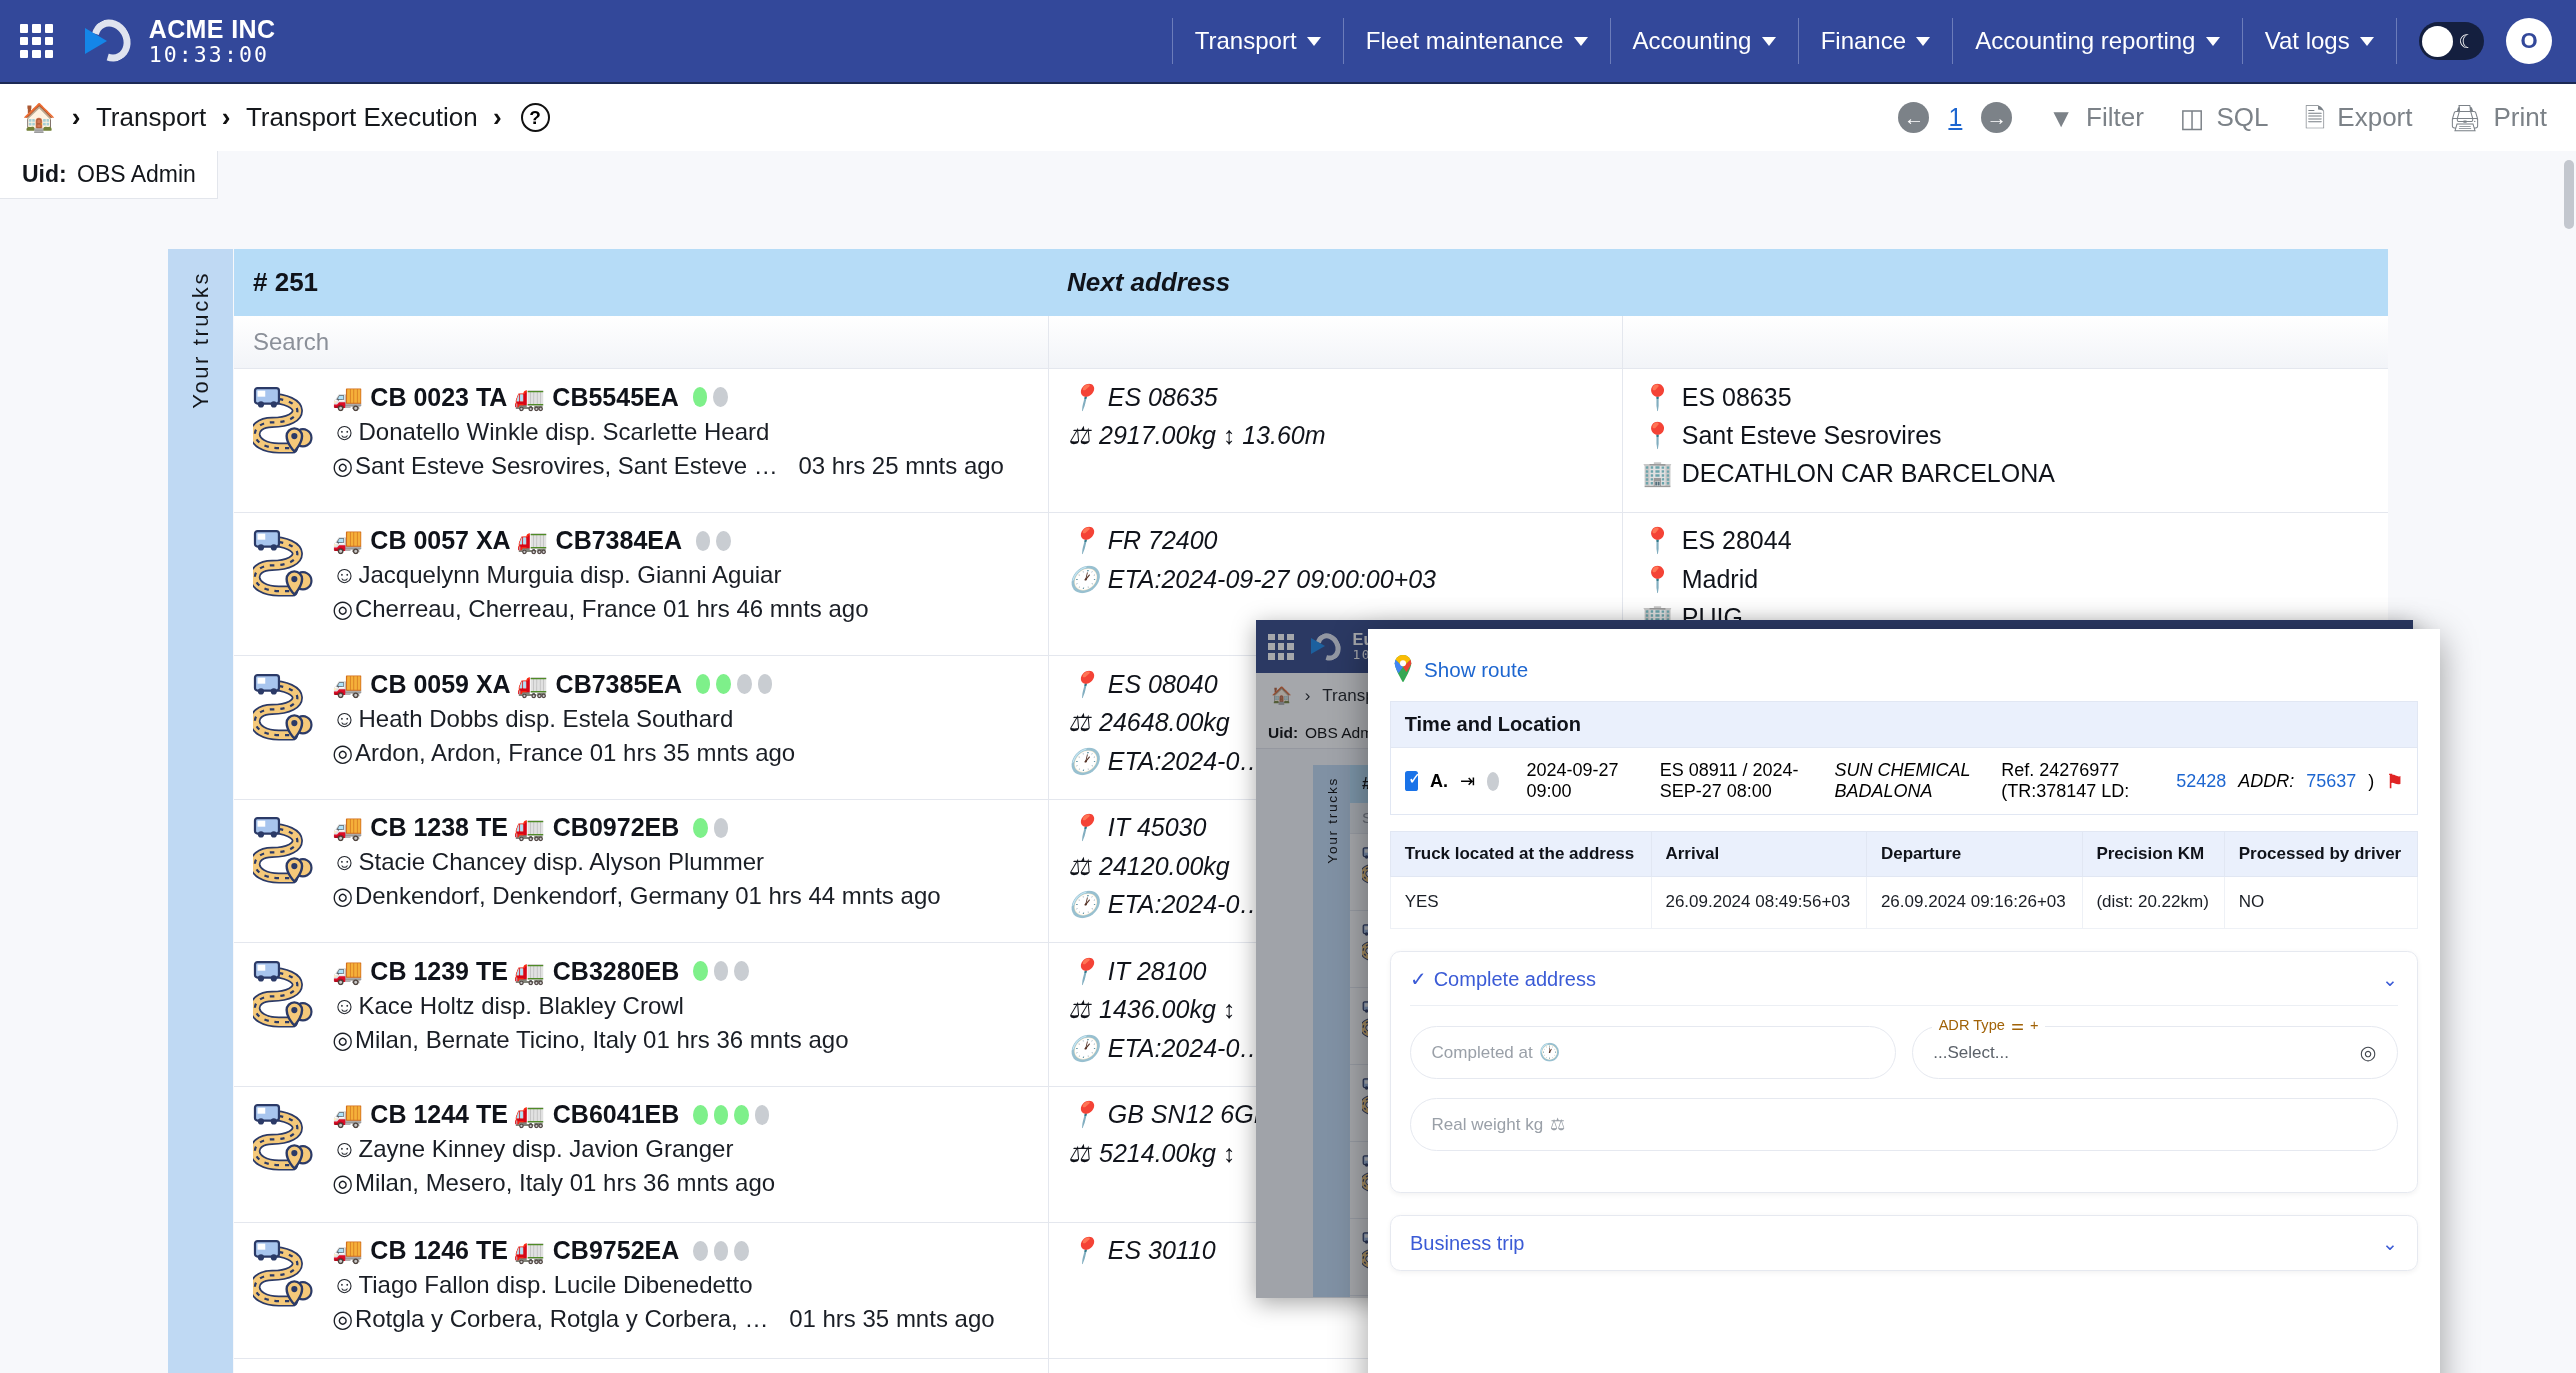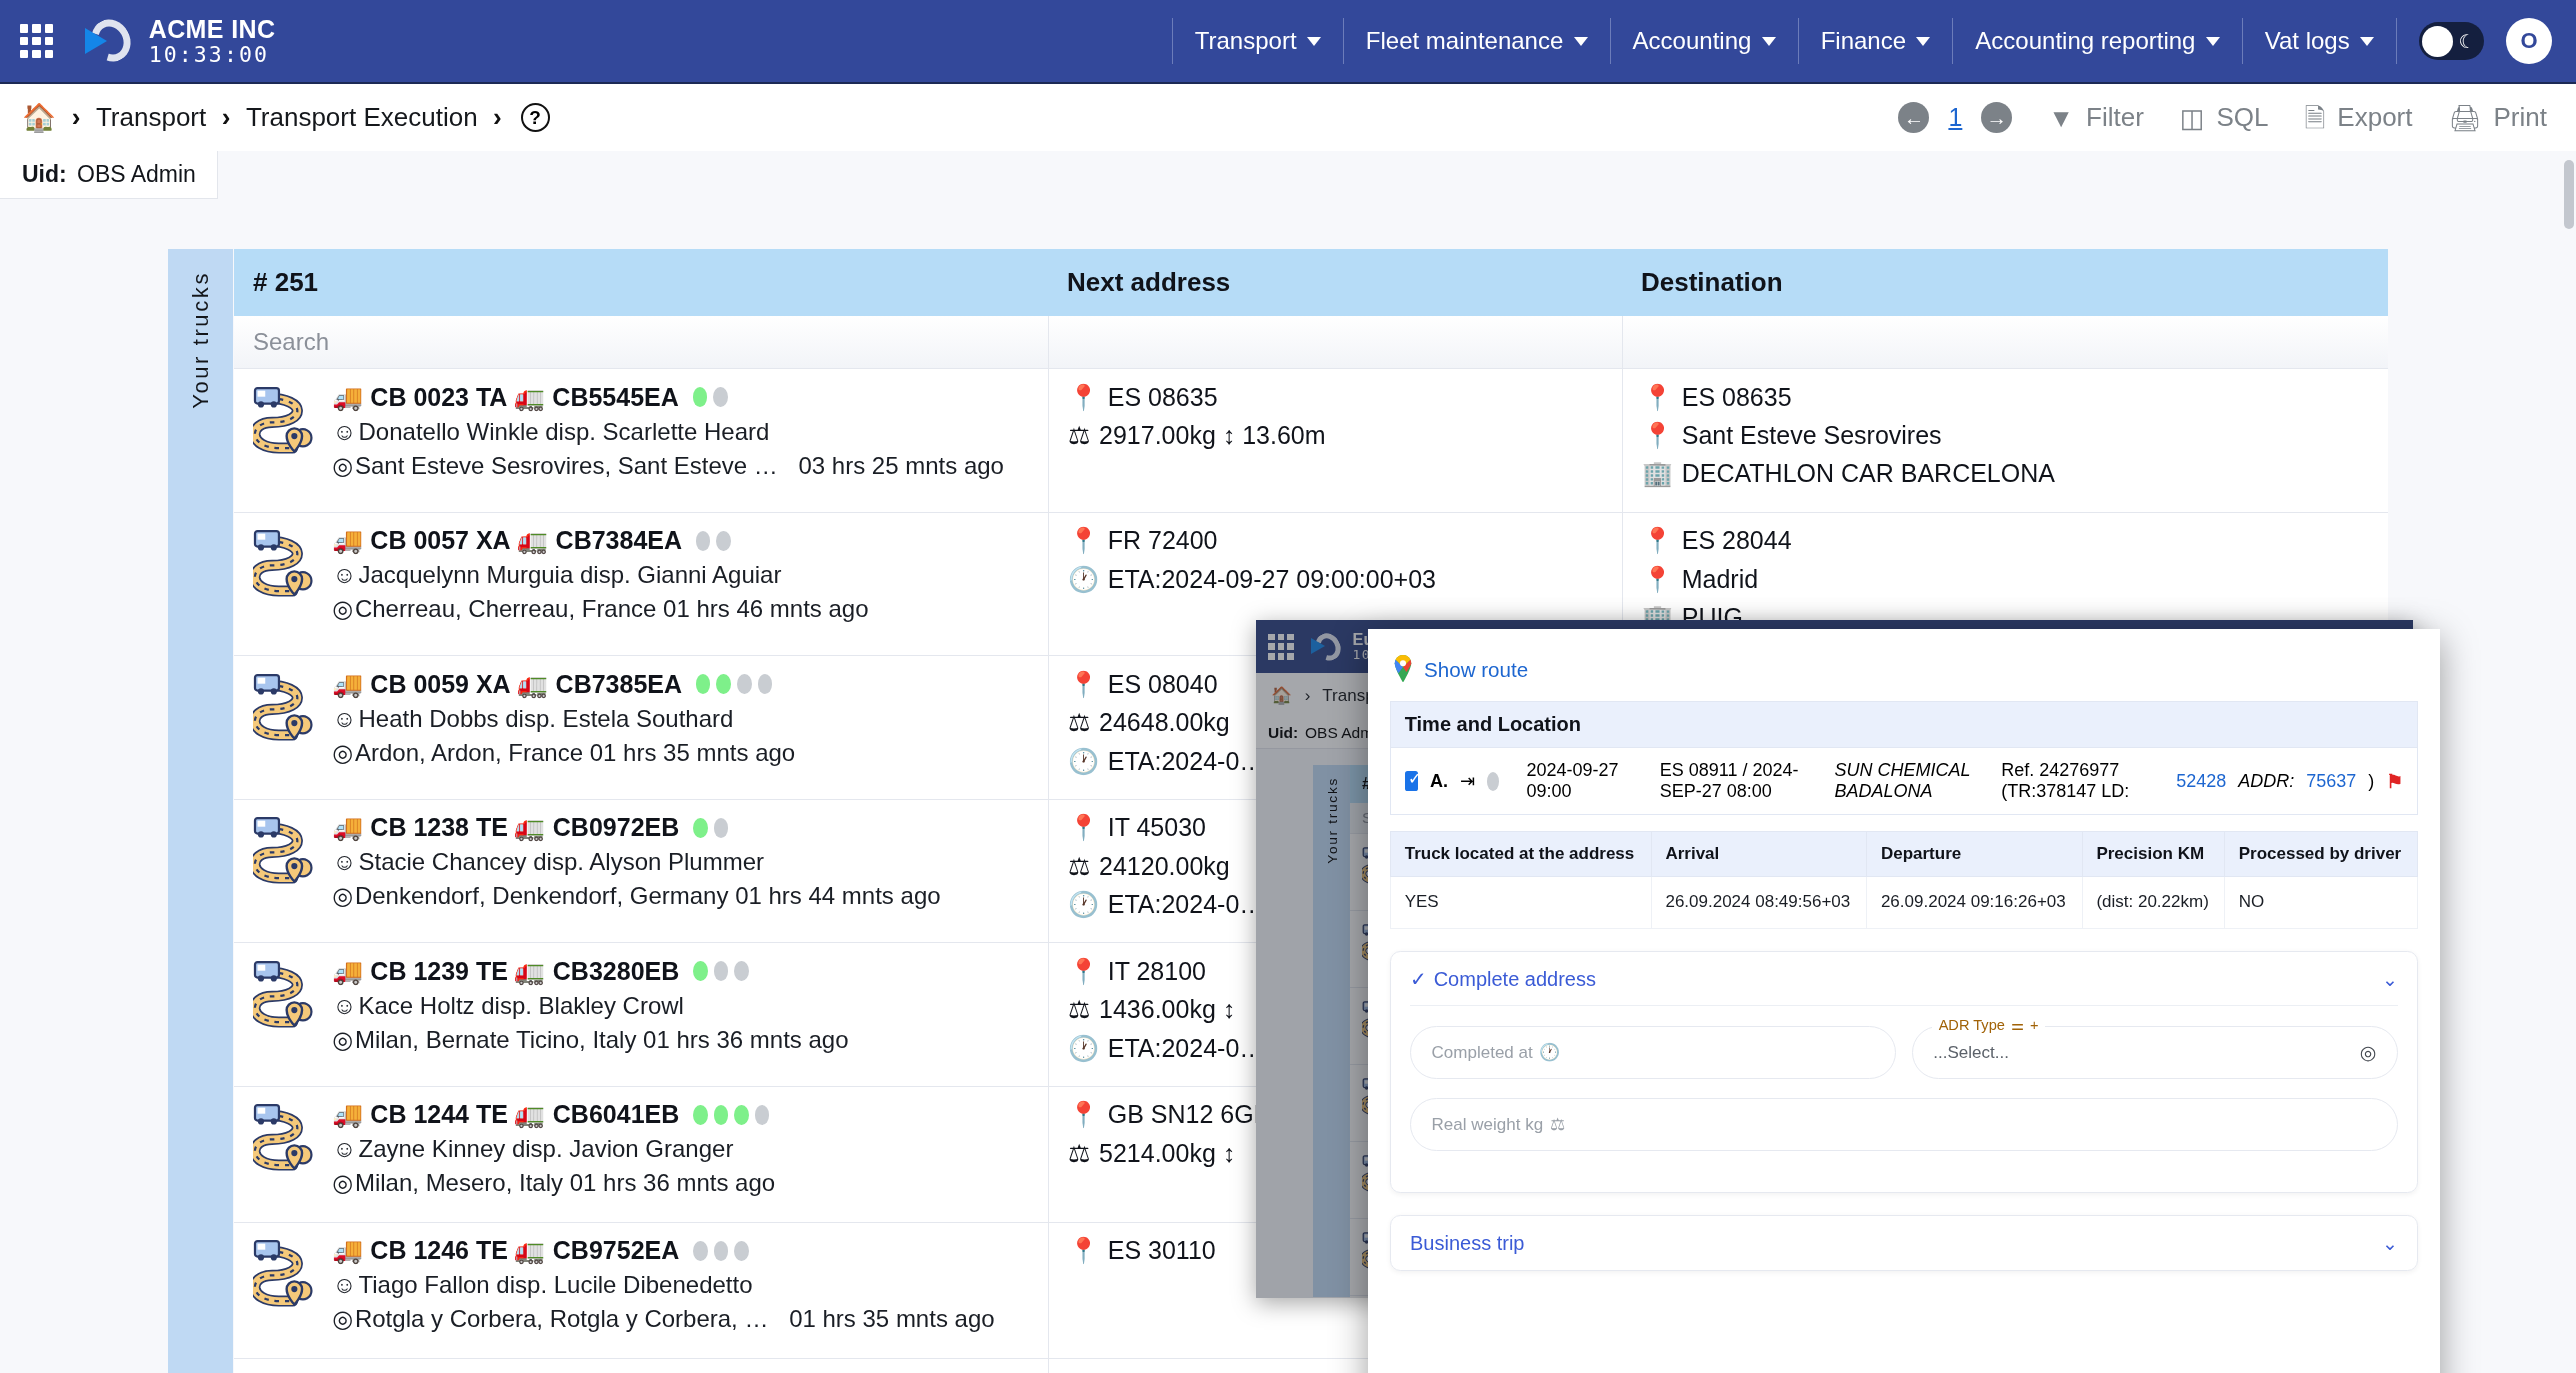--- a/index.html
+++ b/index.html
@@ -96,21 +96,21 @@
   }
   .rail span {
     writing-mode: vertical-rl; transform: rotate(180deg); margin-top: 22px;
     font-size: 22px; letter-spacing: 2.6px; color: #13161a;
   }
 
   
   .table { position: absolute; left: 234px; top: 249px; width: 2154px; }
   .thead { display: flex; background: #b6dcf7; height: 67px; }
   .th { font-size: 26px; font-weight: 700; color: #10131a; display:flex; align-items:center; padding-left: 19px; }
-  .c1 { width: 814px; } .c2 { width: 574px; } .c3 { width: 766px; }
+  .c1 { width: 814px; } .c2 { width: 574px; font-style: italic; } .c3 { width: 766px; }
   .searchrow { display:flex; height: 53px; background: linear-gradient(#ffffff,#f2f4f8); border-bottom: 0.9px solid #e4e7ee; }
   .searchrow .cell { padding-left: 19px; display: flex; align-items: center; }
   .searchrow .cell + .cell { border-left: 0.9px solid #e4e7ee; }
   .search-inp { font-size: 24px; color: #8b9099; }
   .trow { display: flex; border-bottom: 0.9px solid #e4e7ee; background: #fff; min-height: 136px; }
   .trow .cell { padding: 13.7px 19px; }
   .trow .cell + .cell { border-left: 0.9px solid #e4e7ee; }
   .truckicon { width: 69px; min-width: 69px; height: 89px; margin-right: 10.3px; position: relative; }
   .truckicon svg { width: 69px; height: 89px; display:block; }
   .c1 .inner { display: flex; align-items: flex-start; }
@@ -318,21 +318,20 @@
   </div>
 
   <div class="rail">
     <span>Your trucks</span>
   </div>
 
   <div class="table">
     <div class="thead">
       <div class="th c1"># 251</div>
       <div class="th c2">Next address</div>
-      <div class="th c3">Destination</div>
     </div>
 
     <div class="searchrow">
       <div class="cell c1">
         <span class="search-inp">Search</span>
       </div>
       <div class="cell c2"></div>
       <div class="cell c3"></div>
     </div>
 

